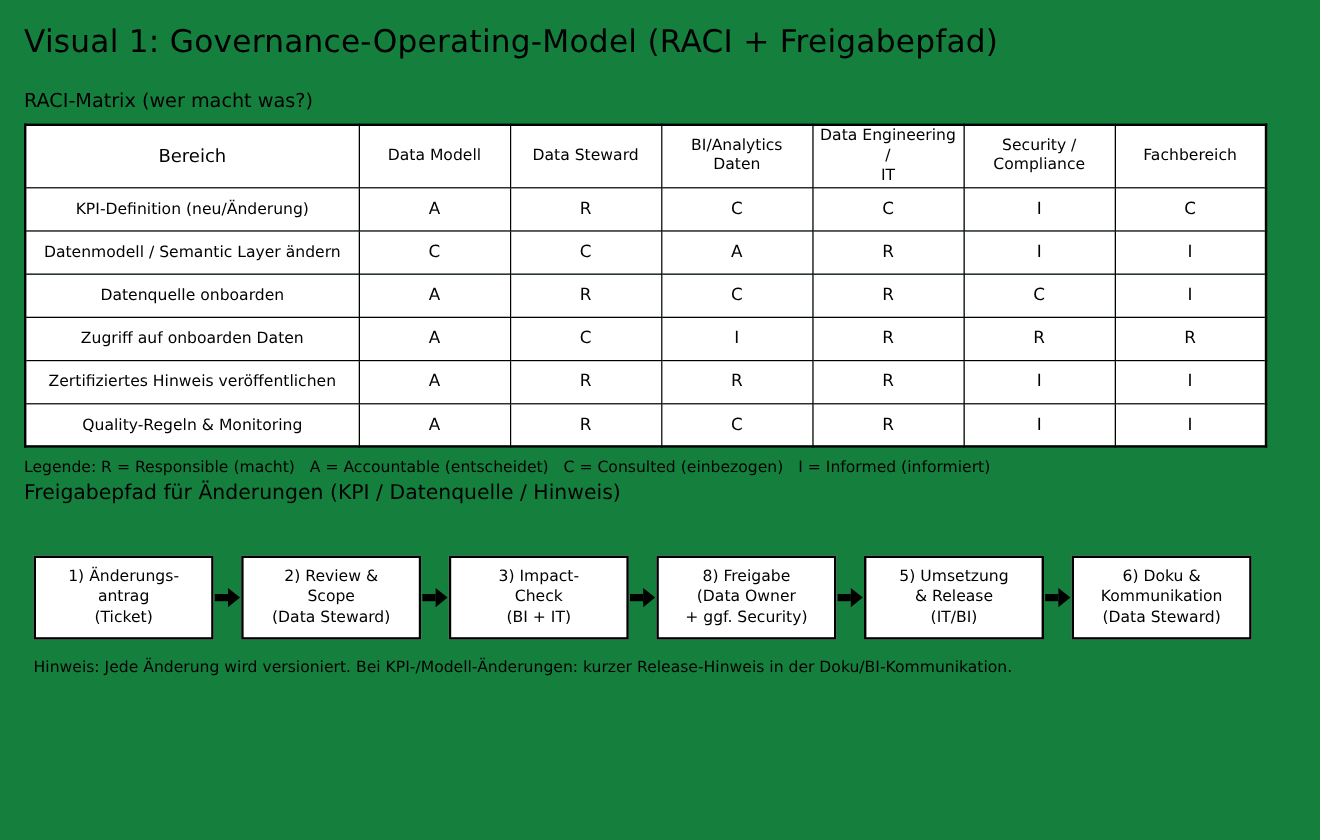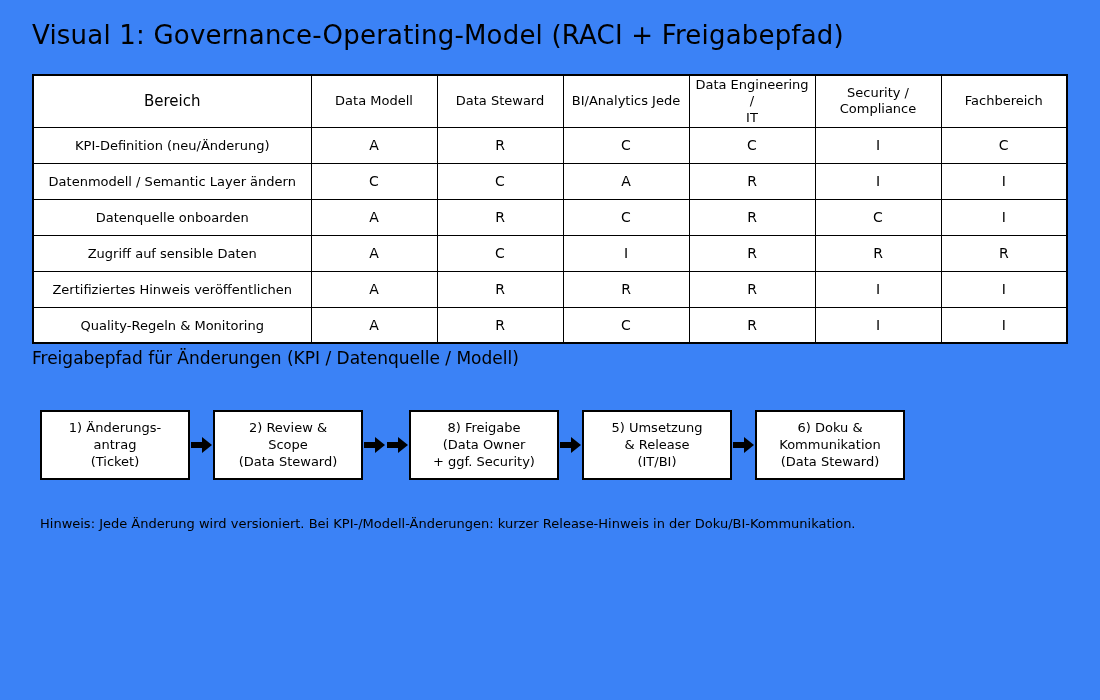--- a/index.html
+++ b/index.html
@@ -7,22 +7,22 @@
     padding: 0;
     background: #ffffff;
     color: #000000;
     font-family: "DejaVu Sans", "Liberation Sans", sans-serif;
   }
   .canvas {
     position: relative;
     width: 1100px;
     height: 700px;
     box-sizing: border-box;
-    padding: 16px 32px;
-    background: #3b82f6;
+    padding: 16px 20px;
+    background: #15803d;
     overflow: hidden;
   }
   .page-title {
     font-size: 26px;
     font-weight: 400;
     margin: 4px 0 24px 0;
     letter-spacing: 0.2px;
   }
   .section-heading {
     font-size: 16px;
@@ -102,39 +102,40 @@
   .arrow-head {
     display: block;
     width: 0;
     height: 0;
     border-left: 10px solid #000;
     border-top: 8px solid transparent;
     border-bottom: 8px solid transparent;
   }
   .note {
     font-size: 13px;
-    margin-top: 36px;
+    margin-top: 16px;
     margin-left: 8px;
   }
 </style>
 </head>
 <body>
 
 <div class="canvas">
 
   <h1 class="page-title">Visual 1: Governance-Operating-Model (RACI + Freigabepfad)</h1>
 
+  <h2 class="section-heading">RACI-Matrix (wer macht was?)</h2>
 
   <table class="raci">
     <thead>
       <tr>
           <th class="col-bereich">Bereich</th>
           <th>Data Modell</th>
           <th>Data Steward</th>
-          <th>BI/Analytics Jede</th>
+          <th>BI/Analytics Daten</th>
           <th>Data Engineering /
 IT</th>
           <th>Security /
 Compliance</th>
           <th>Fachbereich</th>
         </tr>
     </thead>
     <tbody>
         <tr>
           <td class="bereich-cell">KPI-Definition (neu/Änderung)</td>
@@ -157,21 +158,21 @@
         <tr>
           <td class="bereich-cell">Datenquelle onboarden</td>
           <td class="raci-cell">A</td>
           <td class="raci-cell">R</td>
           <td class="raci-cell">C</td>
           <td class="raci-cell">R</td>
           <td class="raci-cell">C</td>
           <td class="raci-cell">I</td>
         </tr>
         <tr>
-          <td class="bereich-cell">Zugriff auf sensible Daten</td>
+          <td class="bereich-cell">Zugriff auf onboarden Daten</td>
           <td class="raci-cell">A</td>
           <td class="raci-cell">C</td>
           <td class="raci-cell">I</td>
           <td class="raci-cell">R</td>
           <td class="raci-cell">R</td>
           <td class="raci-cell">R</td>
         </tr>
         <tr>
           <td class="bereich-cell">Zertifiziertes Hinweis veröffentlichen</td>
           <td class="raci-cell">A</td>
@@ -186,38 +187,42 @@
           <td class="raci-cell">A</td>
           <td class="raci-cell">R</td>
           <td class="raci-cell">C</td>
           <td class="raci-cell">R</td>
           <td class="raci-cell">I</td>
           <td class="raci-cell">I</td>
         </tr>
       </tbody>
   </table>
 
-
-  <h2 class="flow-heading">Freigabepfad für Änderungen (KPI / Datenquelle / Modell)</h2>
+  <div class="legend">Legende: R = Responsible (macht)   A = Accountable (entscheidet)   C = Consulted (einbezogen)   I = Informed (informiert)</div>
+
+  <h2 class="flow-heading">Freigabepfad für Änderungen (KPI / Datenquelle / Hinweis)</h2>
 
   <div class="flow">
       <div class="flow-box">1) Änderungs-
 antrag
 (Ticket)</div>
       <div class="arrow">
         <span class="arrow-bar"></span>
         <span class="arrow-head"></span>
       </div>
       <div class="flow-box">2) Review &amp;
 Scope
 (Data Steward)</div>
       <div class="arrow">
         <span class="arrow-bar"></span>
         <span class="arrow-head"></span>
       </div>
+      <div class="flow-box">3) Impact-
+Check
+(BI + IT)</div>
       <div class="arrow">
         <span class="arrow-bar"></span>
         <span class="arrow-head"></span>
       </div>
       <div class="flow-box">8) Freigabe
 (Data Owner
 + ggf. Security)</div>
       <div class="arrow">
         <span class="arrow-bar"></span>
         <span class="arrow-head"></span>

